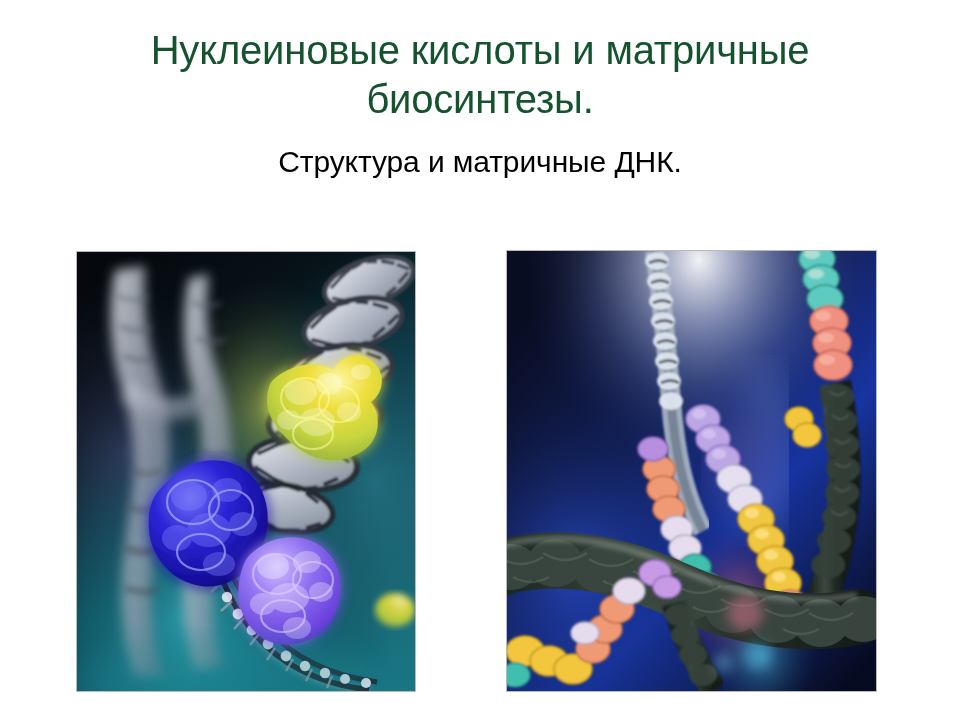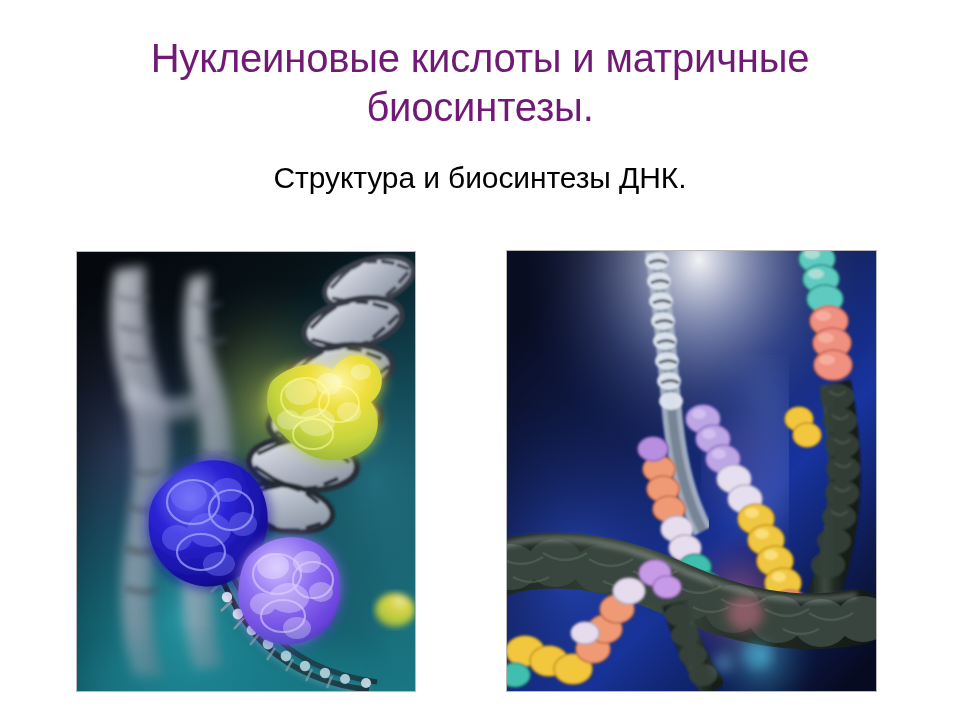--- a/index.html
+++ b/index.html
@@ -26,25 +26,25 @@
 
   
   .title-block {
     position: absolute;
     left: 60px;
     top: 26px;
     width: 840px;
     text-align: center;
   }
   .slide-title {
-    color: #701a75;
+    color: #14532d;
     font-size: 40px;
     line-height: 49px;
     font-weight: normal;
-    margin: 8px;
+    margin: 0;
     letter-spacing: -0.2px;
     white-space: pre-line;
   }
   .slide-subtitle {
     color: #000000;
     font-size: 30px;
     line-height: 36px;
     font-weight: normal;
     margin: 0;
     padding-top: 20px;
@@ -79,21 +79,21 @@
     display: block;
   }
 </style>
 </head>
 <body>
 
 <div class="slide">
 
   <div class="title-block">
     <h1 class="slide-title">Нуклеиновые кислоты и матричные биосинтезы.</h1>
-    <h2 class="slide-subtitle">Структура и биосинтезы ДНК.</h2>
+    <h2 class="slide-subtitle">Структура и матричные ДНК.</h2>
   </div>
 
   <div class="picture" id="picture-chromosome">
     <svg class="canvas" viewBox="0 0 338 439" preserveAspectRatio="none">
       <defs>
         <linearGradient id="cbg" x1="0.15" y1="0" x2="0.75" y2="1">
           <stop offset="0%" stop-color="#05080c"></stop>
           <stop offset="28%" stop-color="#071319"></stop>
           <stop offset="55%" stop-color="#0d3b47"></stop>
           <stop offset="78%" stop-color="#165f6d"></stop>

